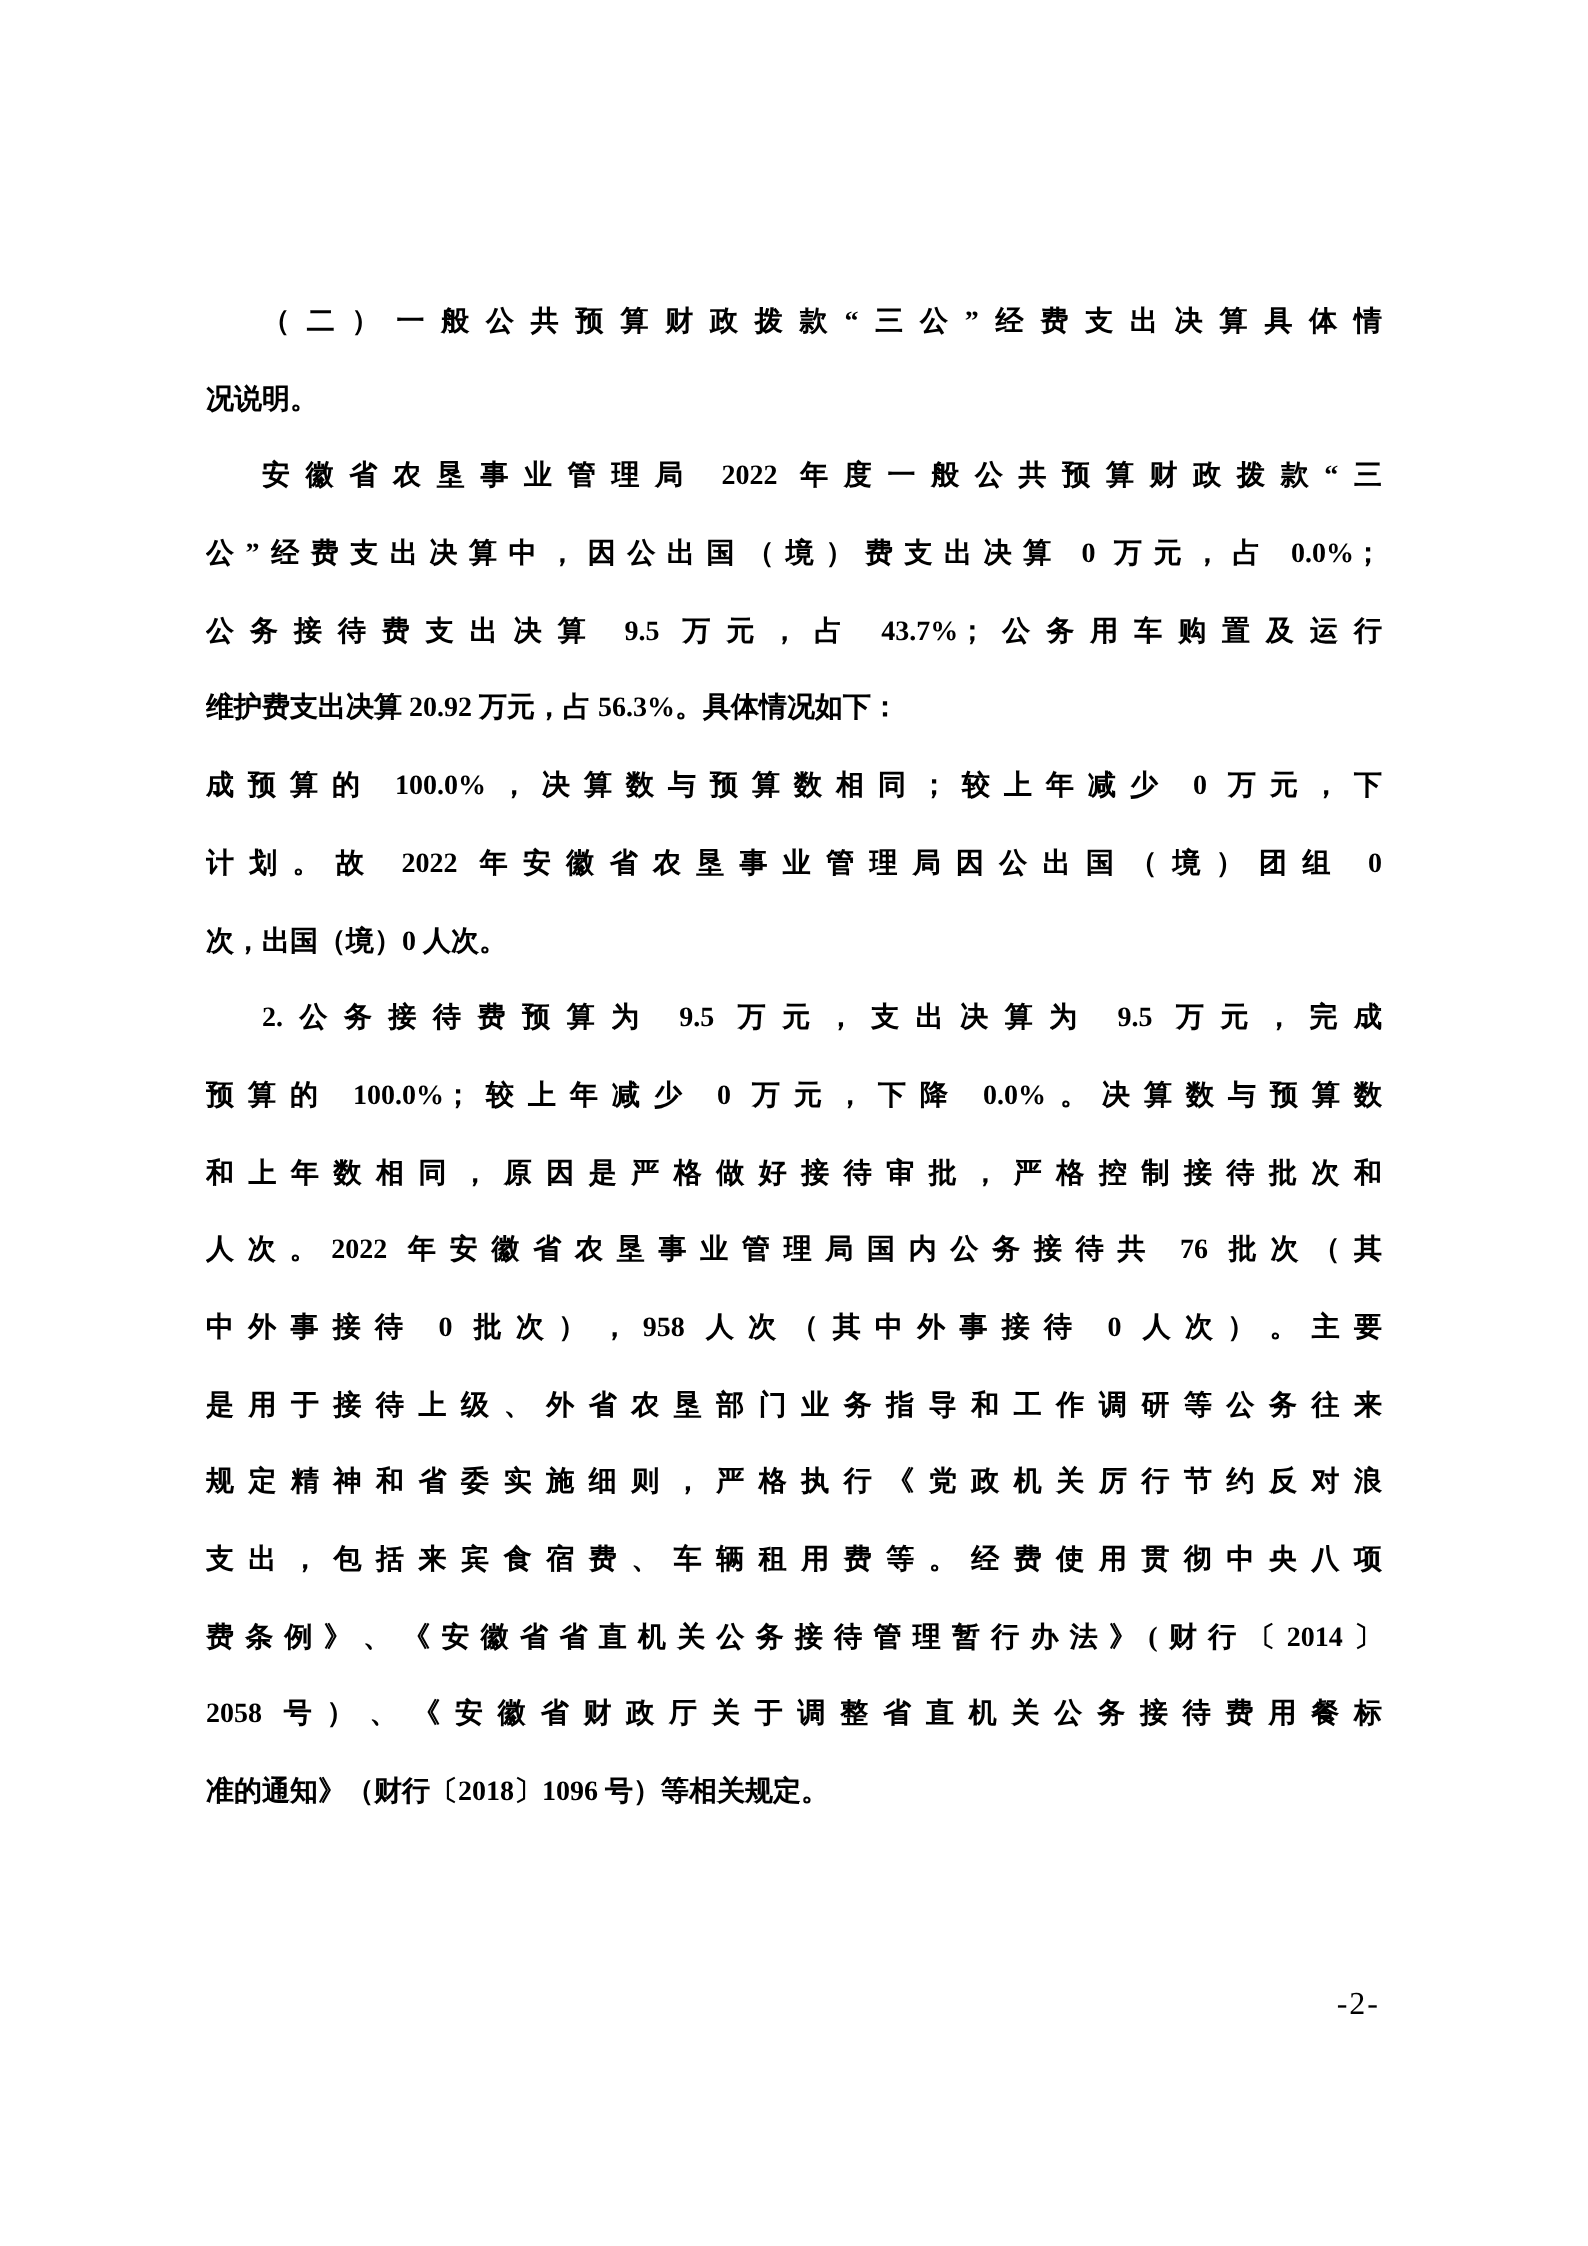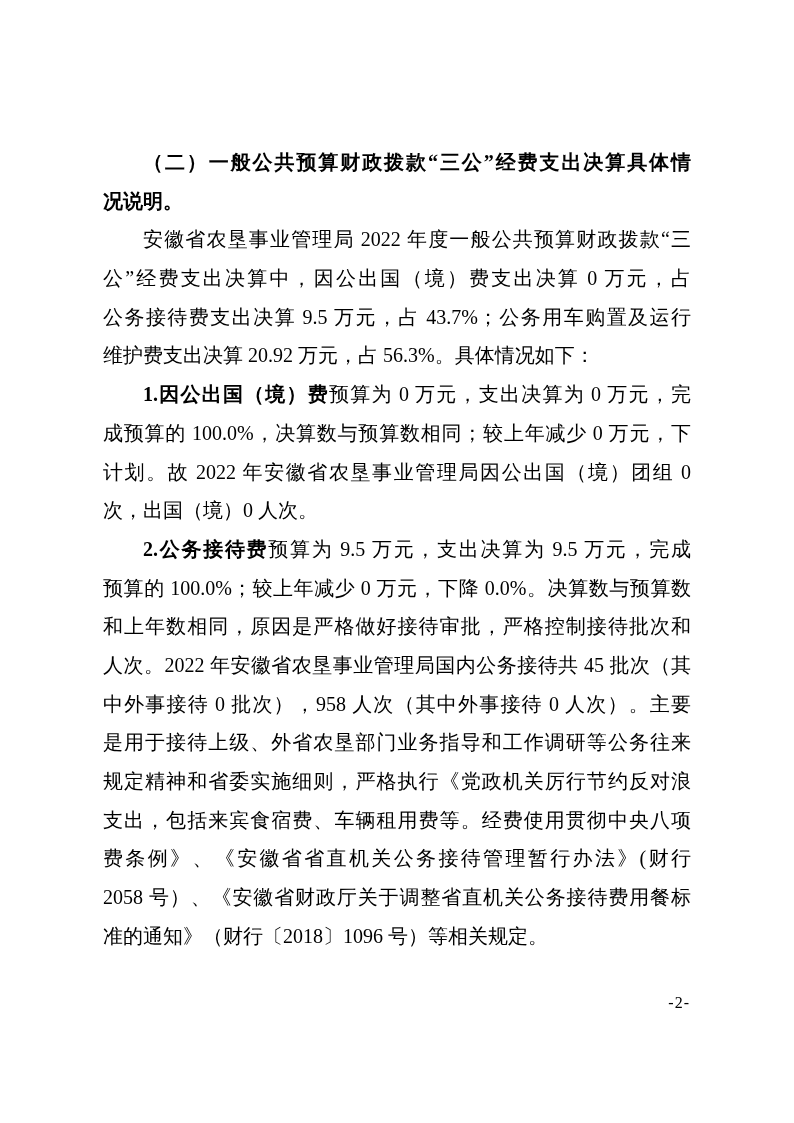--- a/index.html
+++ b/index.html
@@ -16,35 +16,35 @@
     font-family: "Liberation Serif", "DejaVu Serif", serif;
     color: #000000;
   }
   .doc-body {
     position: absolute;
     left: 103px;
     top: 143px;
     width: 588px;
   }
   .line {
-    font-size: 20px;
+    font-size: 14px;
     height: 38.7px;
     line-height: 38.7px;
     text-align: justify;
     text-align-last: justify;
     overflow: hidden;
     white-space: normal;
   }
   .line.end {
     text-align-last: left;
   }
   .line.indent {
     text-indent: 2em;
   }
-  .seg { font-weight: normal; }
+  .seg { font-weight: bold; }
   .seg.b { font-weight: bold; }
   .page-number {
     position: absolute;
     right: 104px;
     top: 993px;
     font-size: 16px;
     line-height: 20px;
     letter-spacing: 1px;
     color: #000000;
   }
@@ -53,28 +53,27 @@
 <body>
 
 <div class="page">
   <div class="doc-body">
       <div class="line indent"><span class="seg b">（二）一般公共预算财政拨款“三公”经费支出决算具体情</span></div>
       <div class="line end"><span class="seg b">况说明。</span></div>
       <div class="line indent"><span class="seg">安徽省农垦事业管理局 2022 年度一般公共预算财政拨款“三</span></div>
       <div class="line"><span class="seg">公”经费支出决算中，因公出国（境）费支出决算 0 万元，占 0.0%；</span></div>
       <div class="line"><span class="seg">公务接待费支出决算 9.5 万元，占 43.7%；公务用车购置及运行</span></div>
       <div class="line end"><span class="seg">维护费支出决算 20.92 万元，占 56.3%。具体情况如下：</span></div>
-      <div class="line indent"><span class="seg b">1.因公出国（境）费</span><span class="seg">预算为 0 万元，支出决算为 0 万元，完</span></div>
       <div class="line"><span class="seg">成预算的 100.0%，决算数与预算数相同；较上年减少 0 万元，下</span></div>
       <div class="line"><span class="seg">计划。故 2022 年安徽省农垦事业管理局因公出国（境）团组 0</span></div>
       <div class="line end"><span class="seg">次，出国（境）0 人次。</span></div>
       <div class="line indent"><span class="seg b">2.公务接待费</span><span class="seg">预算为 9.5 万元，支出决算为 9.5 万元，完成</span></div>
       <div class="line"><span class="seg">预算的 100.0%；较上年减少 0 万元，下降 0.0%。决算数与预算数</span></div>
       <div class="line"><span class="seg">和上年数相同，原因是严格做好接待审批，严格控制接待批次和</span></div>
-      <div class="line"><span class="seg">人次。2022 年安徽省农垦事业管理局国内公务接待共 45 批次（其</span></div>
+      <div class="line"><span class="seg">人次。2022 年安徽省农垦事业管理局国内公务接待共 76 批次（其</span></div>
       <div class="line"><span class="seg">中外事接待 0 批次），958 人次（其中外事接待 0 人次）。主要</span></div>
       <div class="line"><span class="seg">是用于接待上级、外省农垦部门业务指导和工作调研等公务往来</span></div>
       <div class="line"><span class="seg">规定精神和省委实施细则，严格执行《党政机关厉行节约反对浪</span></div>
       <div class="line"><span class="seg">支出，包括来宾食宿费、车辆租用费等。经费使用贯彻中央八项</span></div>
       <div class="line"><span class="seg">费条例》、《安徽省省直机关公务接待管理暂行办法》(财行〔2014〕</span></div>
       <div class="line"><span class="seg">2058 号）、《安徽省财政厅关于调整省直机关公务接待费用餐标</span></div>
       <div class="line end"><span class="seg">准的通知》（财行〔2018〕1096 号）等相关规定。</span></div>
     </div>
   <div class="page-number">-2-</div>
 </div>

